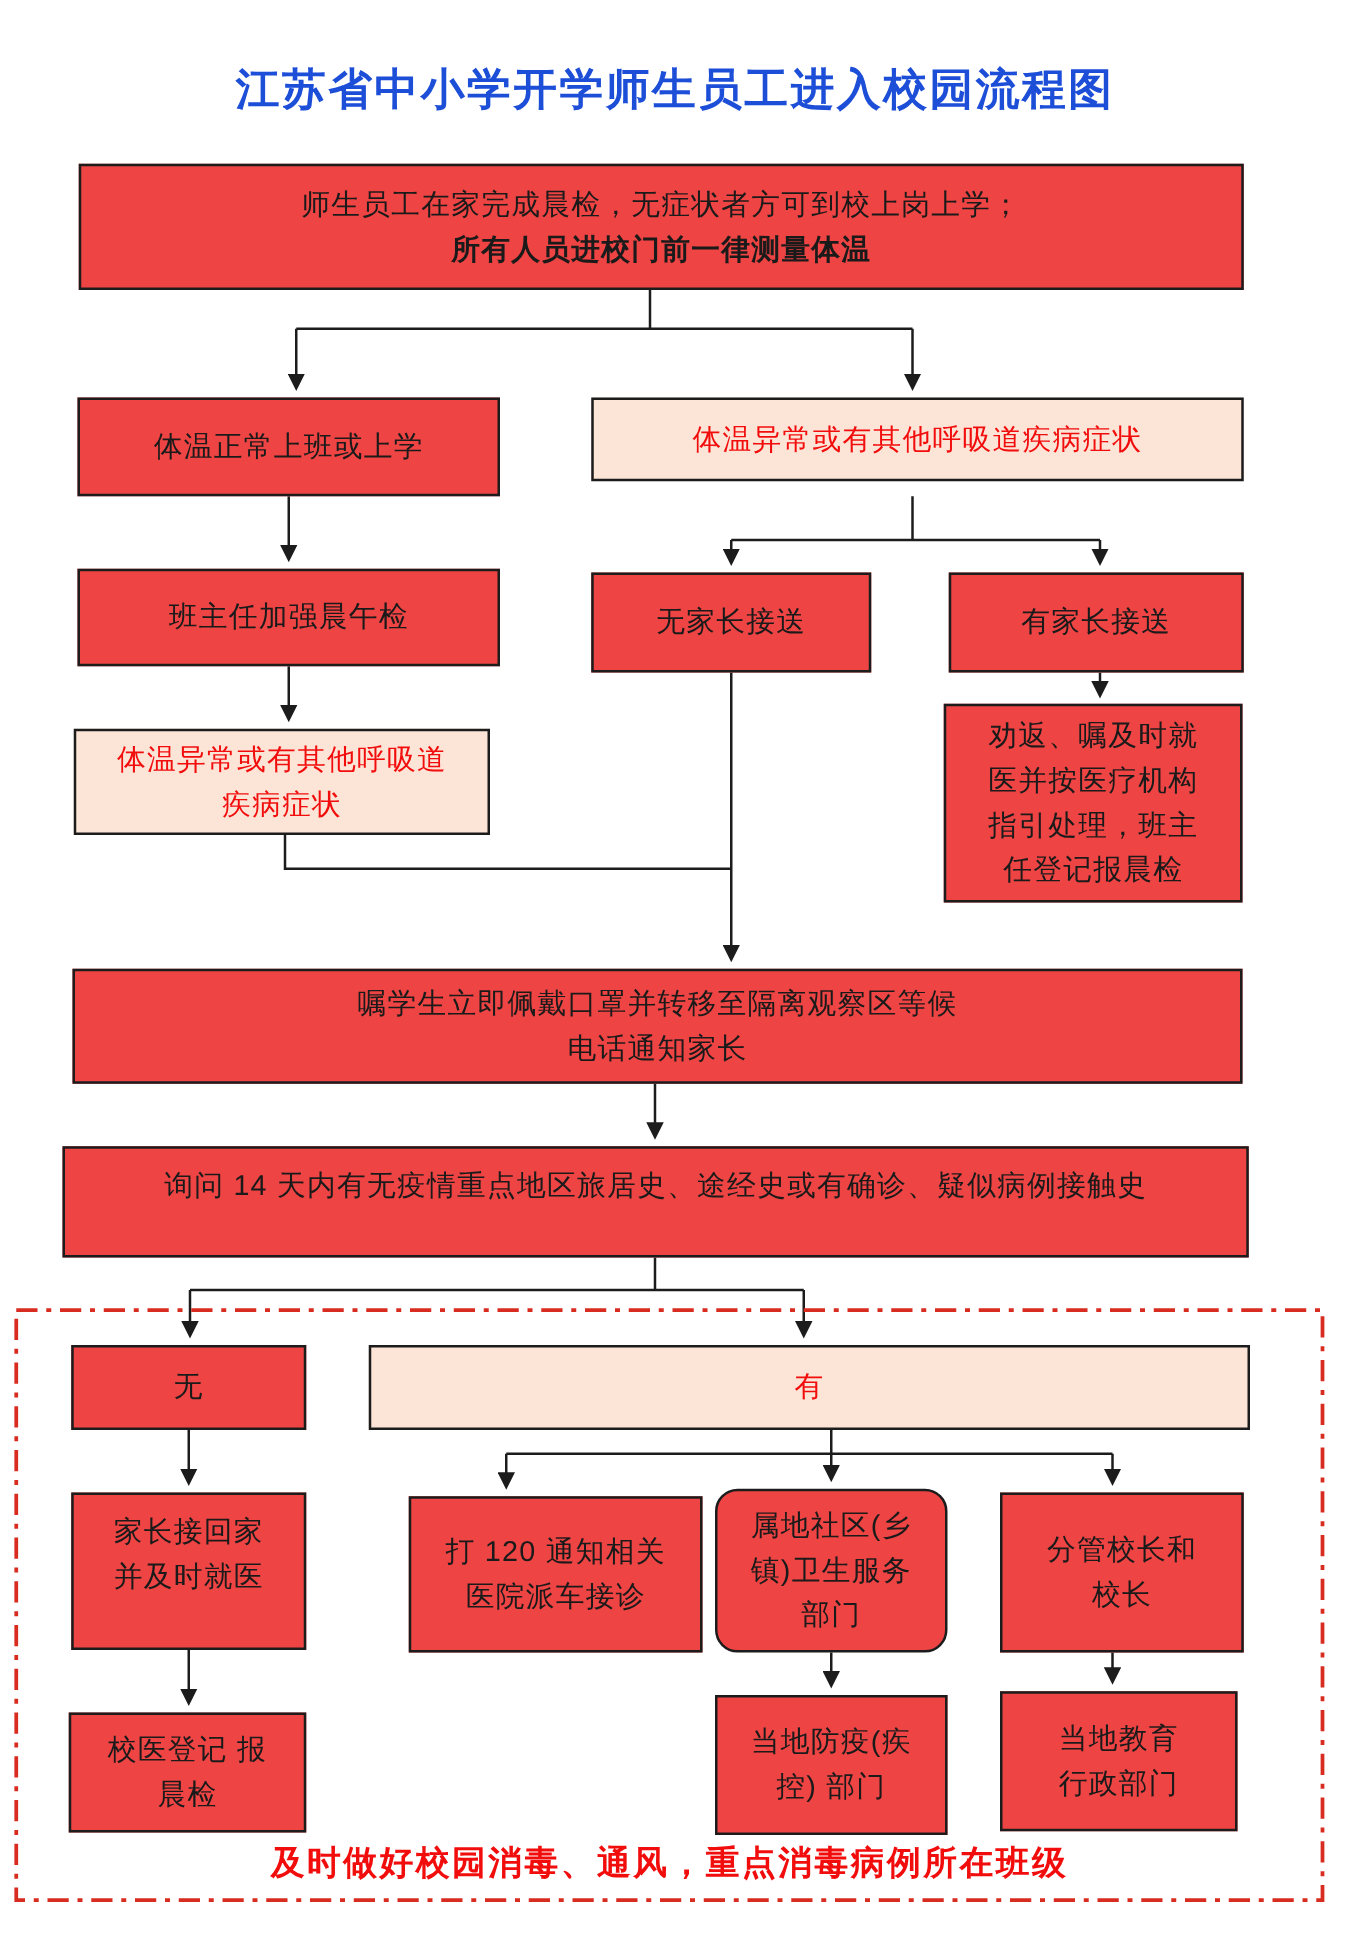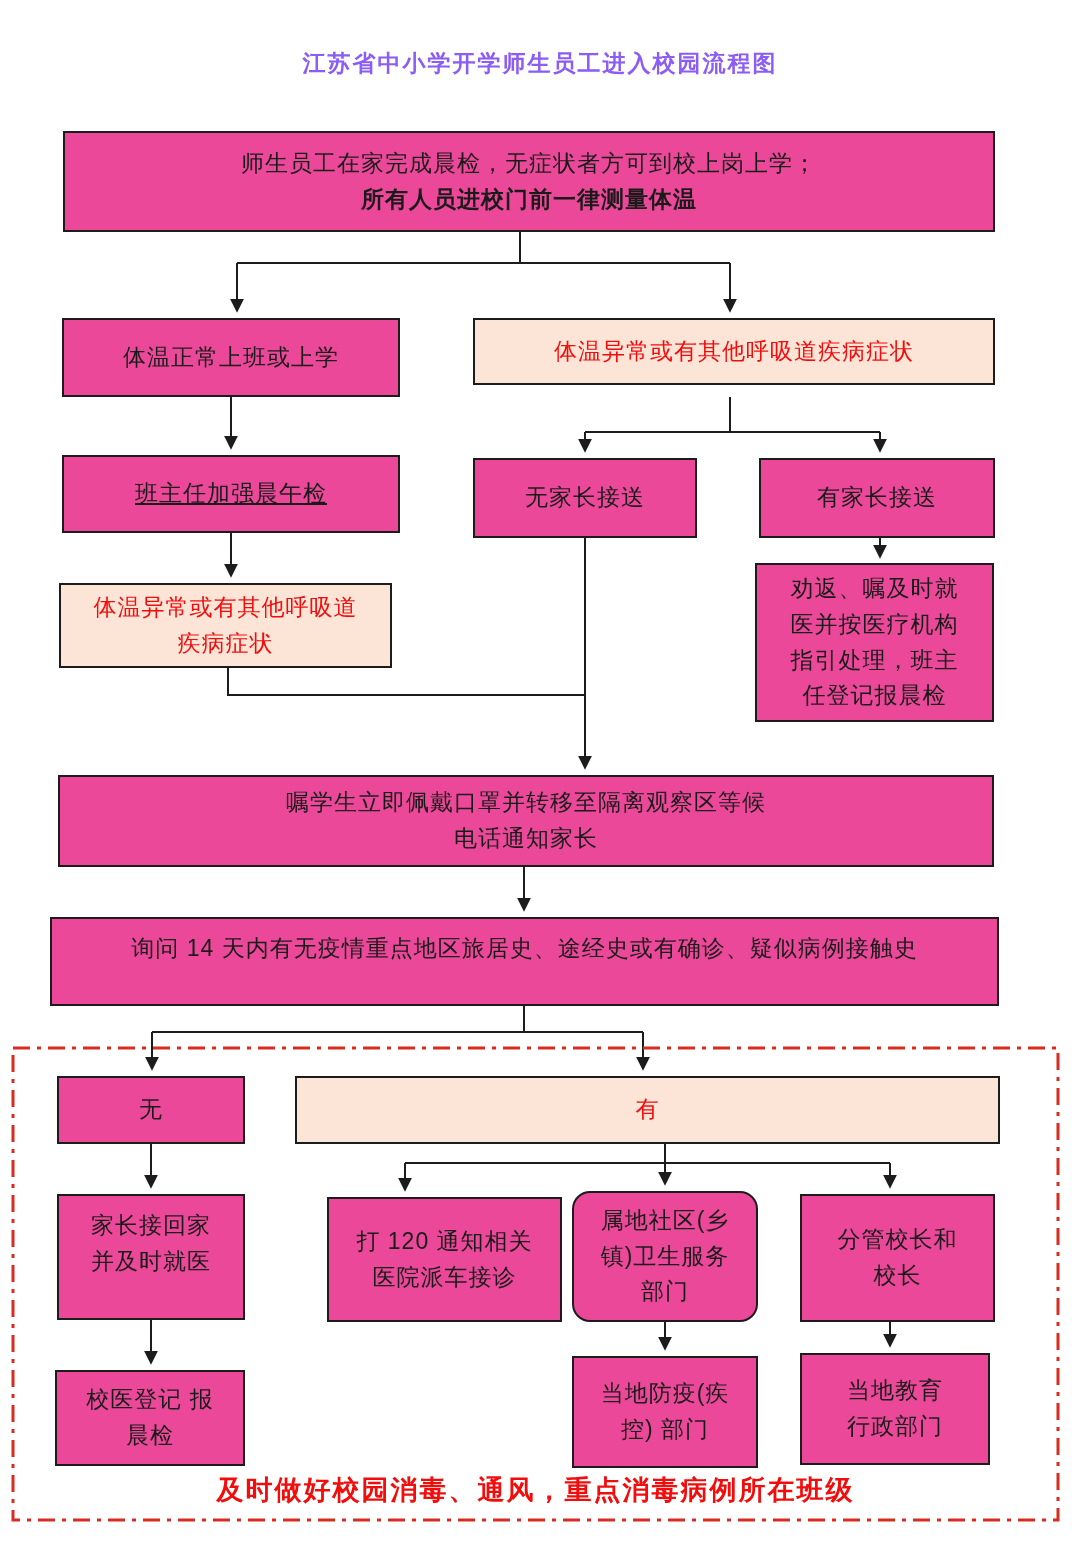--- a/index.html
+++ b/index.html
@@ -7,28 +7,28 @@
     position:relative;
     width:1080px;height:1547px;
     background:#ffffff;
     font-family:"Liberation Sans","DejaVu Sans",sans-serif;
     overflow:hidden;
   }
   #page-title{
     position:absolute;left:0;top:48px;width:1080px;
     text-align:center;
     font-family:"Liberation Serif","DejaVu Serif",serif;
-    font-weight:bold;font-size:23px;color:#8b5cf6;
+    font-weight:bold;font-size:35px;color:#1d4ed8;
     letter-spacing:2px;
   }
   .node{
     position:absolute;
     box-sizing:border-box;
     border:2.5px solid #1c1c1c;
-    background:#ec4899;
+    background:#ef4444;
     display:flex;flex-direction:column;
     align-items:center;justify-content:center;
     text-align:center;
     font-size:23px;color:#1a1a1a;
     line-height:1.55;letter-spacing:1px;
     white-space:pre-line;
     padding:4px 6px;
   }
   .node.peach{background:#fce4d6;}
   .node .red{color:#f20d0d;}
@@ -103,21 +103,21 @@
     <span class="bold">所有人员进校门前一律测量体温</span>
   </div>
 
   <div class="node" style="left:62px;top:318px;width:338px;height:79px;">
     <span>体温正常上班或上学</span>
   </div>
   <div class="node peach" style="left:473px;top:318px;width:522px;height:67px;">
     <span class="red">体温异常或有其他呼吸道疾病症状</span>
   </div>
 
-  <div class="node" style="left:62px;top:455px;width:338px;height:78px;text-decoration:underline;">
+  <div class="node" style="left:62px;top:455px;width:338px;height:78px;">
     <span>班主任加强晨午检</span>
   </div>
   <div class="node" style="left:473px;top:458px;width:224px;height:80px;">
     <span>无家长接送</span>
   </div>
   <div class="node" style="left:759px;top:458px;width:236px;height:80px;">
     <span>有家长接送</span>
   </div>
 
   <div class="node peach" style="left:59px;top:583px;width:333px;height:85px;">

